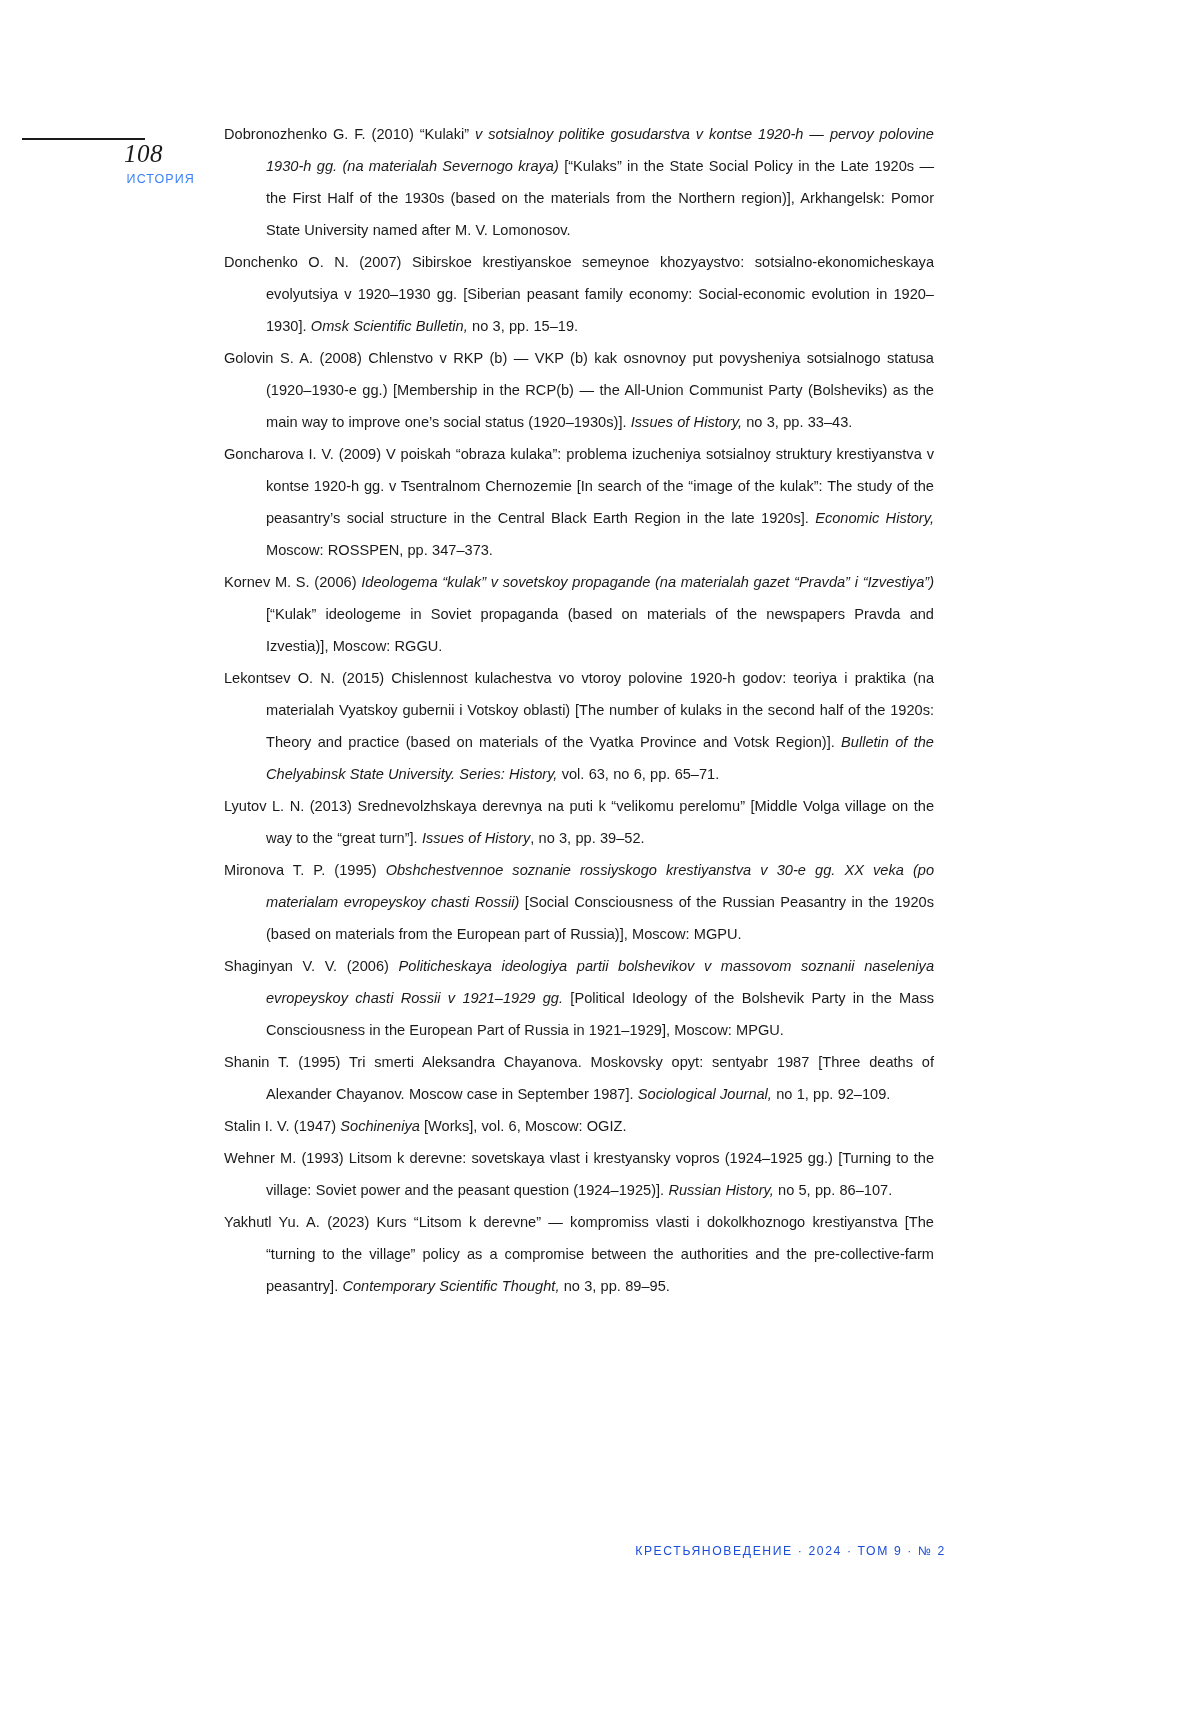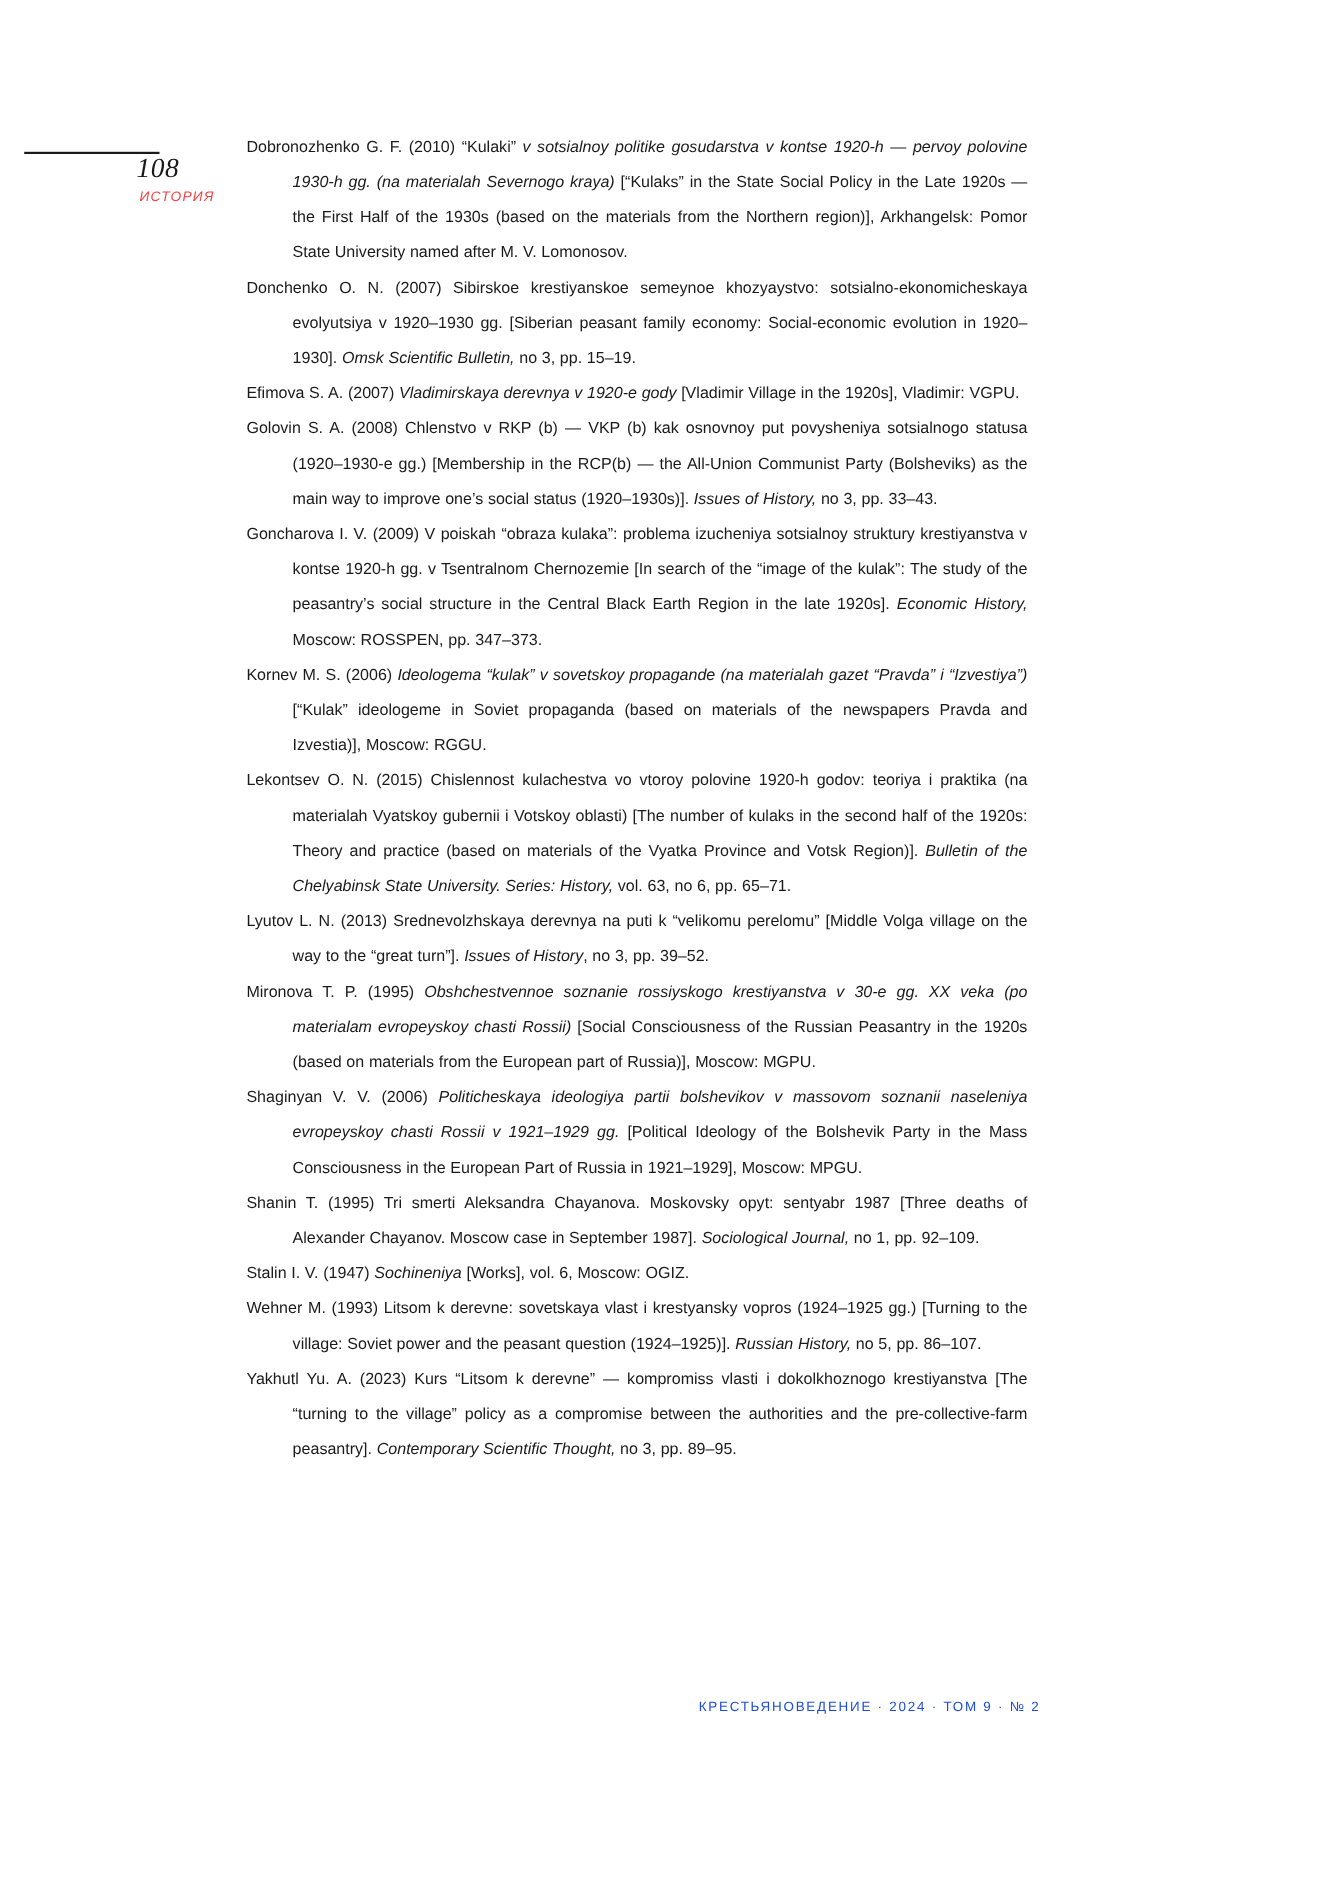--- a/index.html
+++ b/index.html
@@ -47,23 +47,22 @@
     letter-spacing: 0.5px;
     color: #1a1a1a;
     margin-top: 23px;
   }
   .section-label {
     position: absolute;
     right: 5px;
     top: 52px;
     font-size: 12.5px;
     letter-spacing: 1.1px;
-    color: #ef4444;
+    color: #3b82f6;
     white-space: nowrap;
-    font-style: italic;
   }
 
   
   .biblio {
     position: absolute;
     left: 224px;
     top: 118px;
     width: 722px;
   }
   .ref {
@@ -98,21 +97,20 @@
 
   <div class="margin-col">
     <div class="margin-rule"></div>
     <div class="folio">108</div>
     <div class="section-label">ИСТОРИЯ</div>
   </div>
 
   <div class="biblio">
       <p class="ref" id="ref-dobronozhenko"><span>Dobronozhenko G. F. (2010) “Kulaki” </span><i>v sotsialnoy politike gosudarstva v kontse 1920-h — pervoy polovine 1930-h gg. (na materialah Severnogo kraya)</i><span> [“Kulaks” in the State Social Policy in the Late 1920s — the First Half of the 1930s (based on the materials from the Northern region)], Arkhangelsk: Pomor State University named after M. V. Lomonosov.</span></p>
       <p class="ref" id="ref-donchenko"><span>Donchenko O. N. (2007) Sibirskoe krestiyanskoe semeynoe khozyaystvo: sotsialno-ekonomicheskaya evolyutsiya v 1920–1930 gg. [Siberian peasant family economy: Social-economic evolution in 1920–1930]. </span><i>Omsk Scientific Bulletin,</i><span> no 3, pp. 15–19.</span></p>
-      <p class="ref" id="ref-efimova"><span>Efimova S. A. (2007) </span><i>Vladimirskaya derevnya v 1920-e gody</i><span> [Vladimir Village in the 1920s], Vladimir: VGPU.</span></p>
       <p class="ref" id="ref-golovin"><span>Golovin S. A. (2008) Chlenstvo v RKP (b) — VKP (b) kak osnovnoy put povysheniya sotsialnogo statusa (1920–1930-e gg.) [Membership in the RCP(b) — the All-Union Communist Party (Bolsheviks) as the main way to improve one’s social status (1920–1930s)]. </span><i>Issues of History,</i><span> no 3, pp. 33–43.</span></p>
       <p class="ref" id="ref-goncharova"><span>Goncharova I. V. (2009) V poiskah “obraza kulaka”: problema izucheniya sotsialnoy struktury krestiyanstva v kontse 1920-h gg. v Tsentralnom Chernozemie [In search of the “image of the kulak”: The study of the peasantry’s social structure in the Central Black Earth Region in the late 1920s]. </span><i>Economic History,</i><span> Moscow: ROSSPEN, pp. 347–373.</span></p>
       <p class="ref" id="ref-kornev"><span>Kornev M. S. (2006) </span><i>Ideologema “kulak” v sovetskoy propagande (na materialah gazet “Pravda” i “Izvestiya”)</i><span> [“Kulak” ideologeme in Soviet propaganda (based on materials of the newspapers Pravda and Izvestia)], Moscow: RGGU.</span></p>
       <p class="ref" id="ref-lekontsev"><span>Lekontsev O. N. (2015) Chislennost kulachestva vo vtoroy polovine 1920-h godov: teoriya i praktika (na materialah Vyatskoy gubernii i Votskoy oblasti) [The number of kulaks in the second half of the 1920s: Theory and practice (based on materials of the Vyatka Province and Votsk Region)]. </span><i>Bulletin of the Chelyabinsk State University. Series: History,</i><span> vol. 63, no 6, pp. 65–71.</span></p>
       <p class="ref" id="ref-lyutov"><span>Lyutov L. N. (2013) Srednevolzhskaya derevnya na puti k “velikomu perelomu” [Middle Volga village on the way to the “great turn”]. </span><i>Issues of History</i><span>, no 3, pp. 39–52.</span></p>
       <p class="ref" id="ref-mironova"><span>Mironova T. P. (1995) </span><i>Obshchestvennoe soznanie rossiyskogo krestiyanstva v 30-e gg. XX veka (po materialam evropeyskoy chasti Rossii)</i><span> [Social Consciousness of the Russian Peasantry in the 1920s (based on materials from the European part of Russia)], Moscow: MGPU.</span></p>
       <p class="ref" id="ref-shaginyan"><span>Shaginyan V. V. (2006) </span><i>Politicheskaya ideologiya partii bolshevikov v massovom soznanii naseleniya evropeyskoy chasti Rossii v 1921–1929 gg.</i><span> [Political Ideology of the Bolshevik Party in the Mass Consciousness in the European Part of Russia in 1921–1929], Moscow: MPGU.</span></p>
       <p class="ref" id="ref-shanin"><span>Shanin T. (1995) Tri smerti Aleksandra Chayanova. Moskovsky opyt: sentyabr 1987 [Three deaths of Alexander Chayanov. Moscow case in September 1987]. </span><i>Sociological Journal,</i><span> no 1, pp. 92–109.</span></p>
       <p class="ref" id="ref-stalin"><span>Stalin I. V. (1947) </span><i>Sochineniya</i><span> [Works], vol. 6, Moscow: OGIZ.</span></p>
       <p class="ref" id="ref-wehner"><span>Wehner M. (1993) Litsom k derevne: sovetskaya vlast i krestyansky vopros (1924–1925 gg.) [Turning to the village: Soviet power and the peasant question (1924–1925)]. </span><i>Russian History,</i><span> no 5, pp. 86–107.</span></p>

